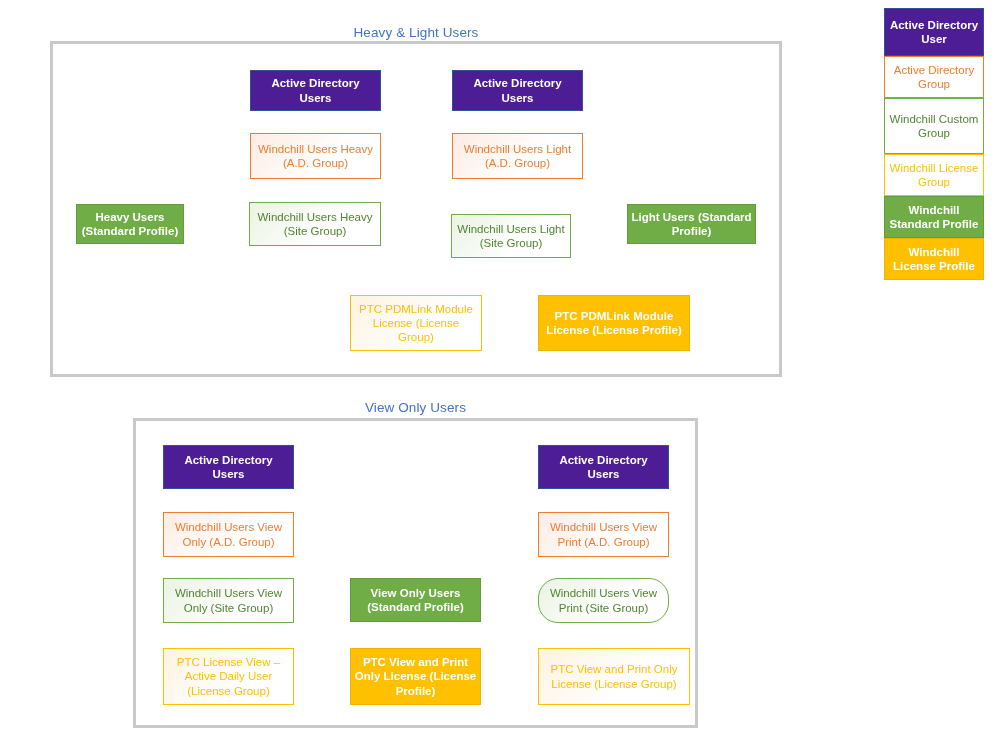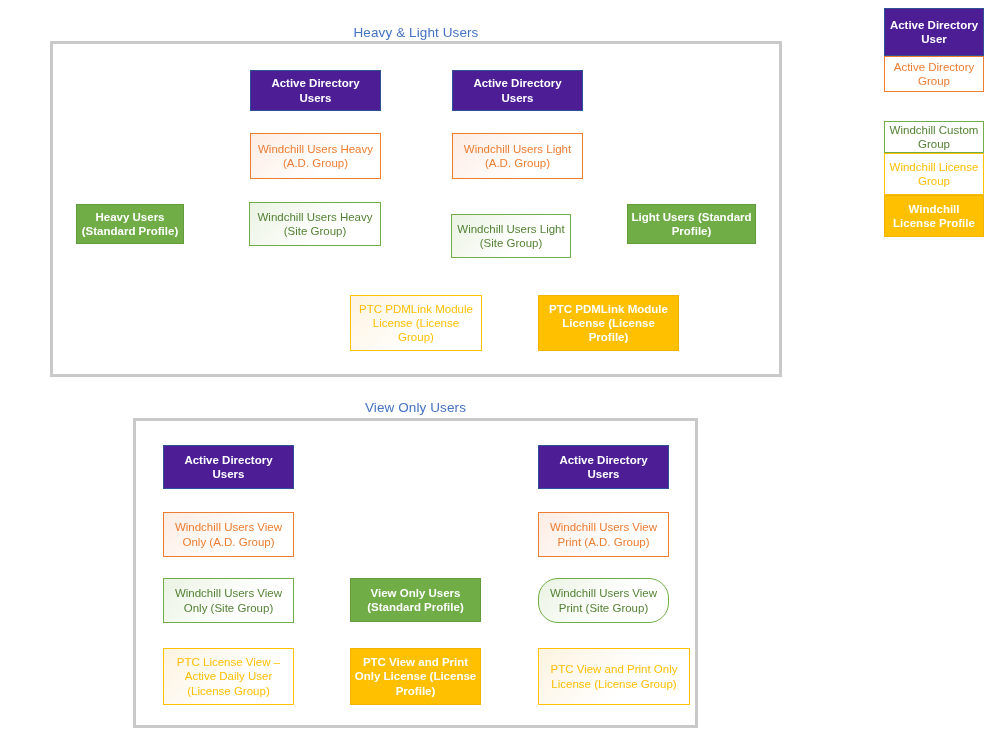--- a/index.html
+++ b/index.html
@@ -97,21 +97,21 @@
   <div class="node n-adgroup" style="left:250px;top:133px;width:131px;height:46px;">Windchill Users Heavy (A.D. Group)</div>
   <div class="node n-adgroup" style="left:452px;top:133px;width:131px;height:46px;">Windchill Users Light (A.D. Group)</div>
 
   <div class="node n-customgroup" style="left:249px;top:202px;width:132px;height:44px;">Windchill Users Heavy (Site Group)</div>
   <div class="node n-customgroup" style="left:451px;top:214px;width:120px;height:44px;">Windchill Users Light (Site Group)</div>
 
   <div class="node n-standardprofile" style="left:76px;top:204px;width:108px;height:40px;">Heavy Users (Standard Profile)</div>
   <div class="node n-standardprofile" style="left:627px;top:204px;width:129px;height:40px;">Light Users (Standard Profile)</div>
 
   <div class="node n-licensegroup" style="left:350px;top:295px;width:132px;height:56px;">PTC PDMLink Module License (License Group)</div>
-  <div class="node n-licenseprofile" style="left:538px;top:295px;width:141px;height:56px;">PTC PDMLink Module License (License Profile)</div>
+  <div class="node n-licenseprofile" style="left:538px;top:295px;width:152px;height:56px;">PTC PDMLink Module License (License Profile)</div>
 
   <div class="section-title" style="left:133px;top:400px;width:565px;">View Only Users</div>
   <div class="frame" style="left:133px;top:418px;width:565px;height:310px;"></div>
 
   <div class="node n-aduser" style="left:163px;top:445px;width:131px;height:44px;">Active Directory Users</div>
   <div class="node n-aduser" style="left:538px;top:445px;width:131px;height:44px;">Active Directory Users</div>
 
   <div class="node n-adgroup" style="left:163px;top:512px;width:131px;height:45px;">Windchill Users View Only (A.D. Group)</div>
   <div class="node n-adgroup" style="left:538px;top:512px;width:131px;height:45px;">Windchill Users View Print (A.D. Group)</div>
 
@@ -119,19 +119,20 @@
   <div class="node n-customgroup" style="left:538px;top:578px;width:131px;height:45px;border-radius:20px;">Windchill Users View Print  (Site Group)</div>
 
   <div class="node n-standardprofile" style="left:350px;top:578px;width:131px;height:44px;">View Only Users (Standard Profile)</div>
 
   <div class="node n-licensegroup" style="left:163px;top:648px;width:131px;height:57px;">PTC License View – Active Daily User (License Group)</div>
   <div class="node n-licenseprofile" style="left:350px;top:648px;width:131px;height:57px;">PTC View and Print Only License (License Profile)</div>
   <div class="node n-licensegroup" style="left:538px;top:648px;width:152px;height:57px;">PTC View and Print Only License (License Group)</div>
 
   <div class="legend">
     <div class="node n-aduser" style="height:48px;">Active Directory User</div>
-    <div class="node n-adgroup" style="height:36px;">Active Directory Group</div>
-    <div class="node n-customgroup" style="height:32px;margin-top:29px;">Windchill Custom Group</div>
+    <div class="node n-adgroup" style="height:42px;">Active Directory Group</div>
+    <div class="node n-customgroup" style="height:56px;">Windchill Custom Group</div>
     <div class="node n-licensegroup" style="height:42px;">Windchill License Group</div>
+    <div class="node n-standardprofile" style="height:42px;">Windchill Standard Profile</div>
     <div class="node n-licenseprofile" style="height:42px;">Windchill License Profile</div>
   </div>
 
 </div>
 
 </body></html>

